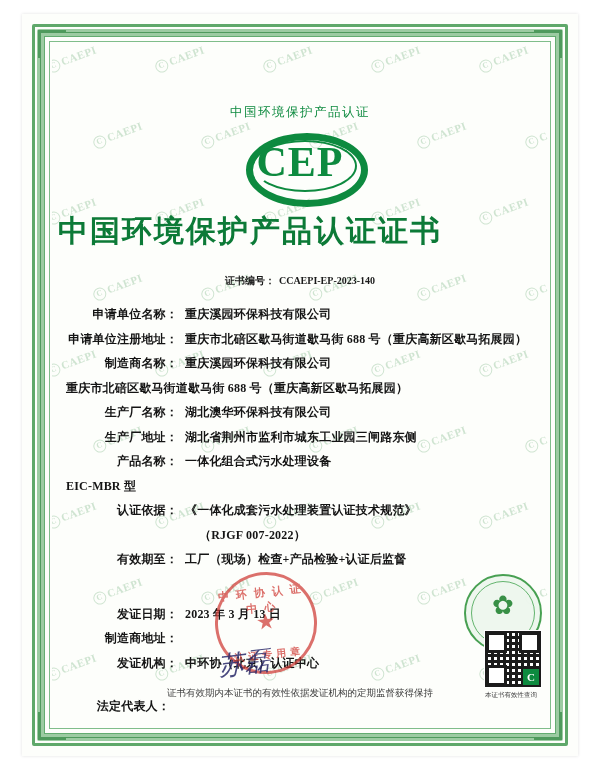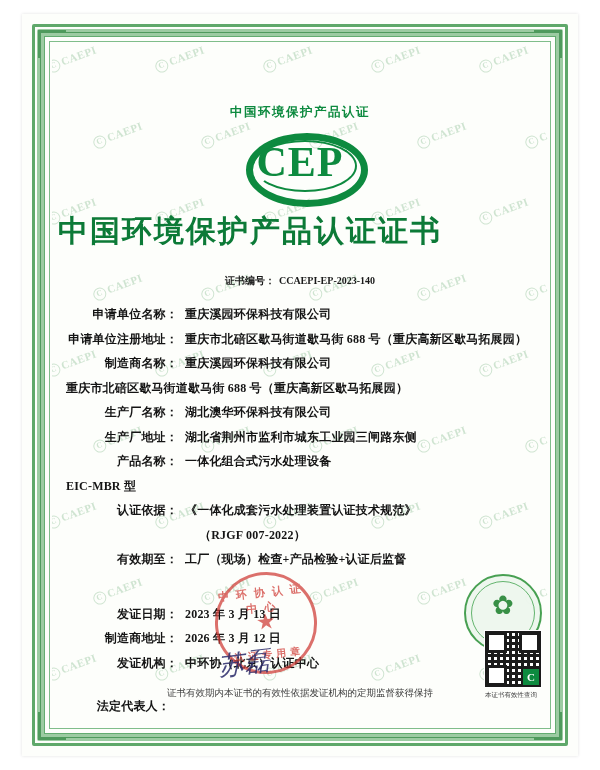--- a/index.html
+++ b/index.html
@@ -112,21 +112,21 @@
   }
   .cep-block {
     margin-top: 56px;
     text-align: center;
   }
   .cep-top-text {
     font-family: "Liberation Serif", serif;
     font-size: 12.5px;
     color: #0d8a3f;
     letter-spacing: 1.5px;
-    font-weight: bold;
+    font-weight: normal;
   }
   .cep-logo {
     margin-top: 10px;
     display: inline-block;
     position: relative;
     width: 168px;
     height: 66px;
   }
   .cep-logo .ring {
     position: absolute;
@@ -491,21 +491,20 @@
 
       <div class="gap"></div>
 
       <div class="fields" id="issue-block">
           <div class="row">
             <div class="label">发证日期：</div>
             <div class="value">2023 年 3 月 13 日</div>
           </div>
           <div class="row">
             <div class="label">制造商地址：</div>
-            <div class="value">2026 年 3 月 12 日</div>
           </div>
           <div class="row">
             <div class="label">发证机构：</div>
             <div class="value">中环协（北京）认证中心</div>
           </div>
         </div>
 
       <div class="row" style="margin-top:26px;">
         <div class="label">法定代表人：</div>
         <div class="value"></div>

